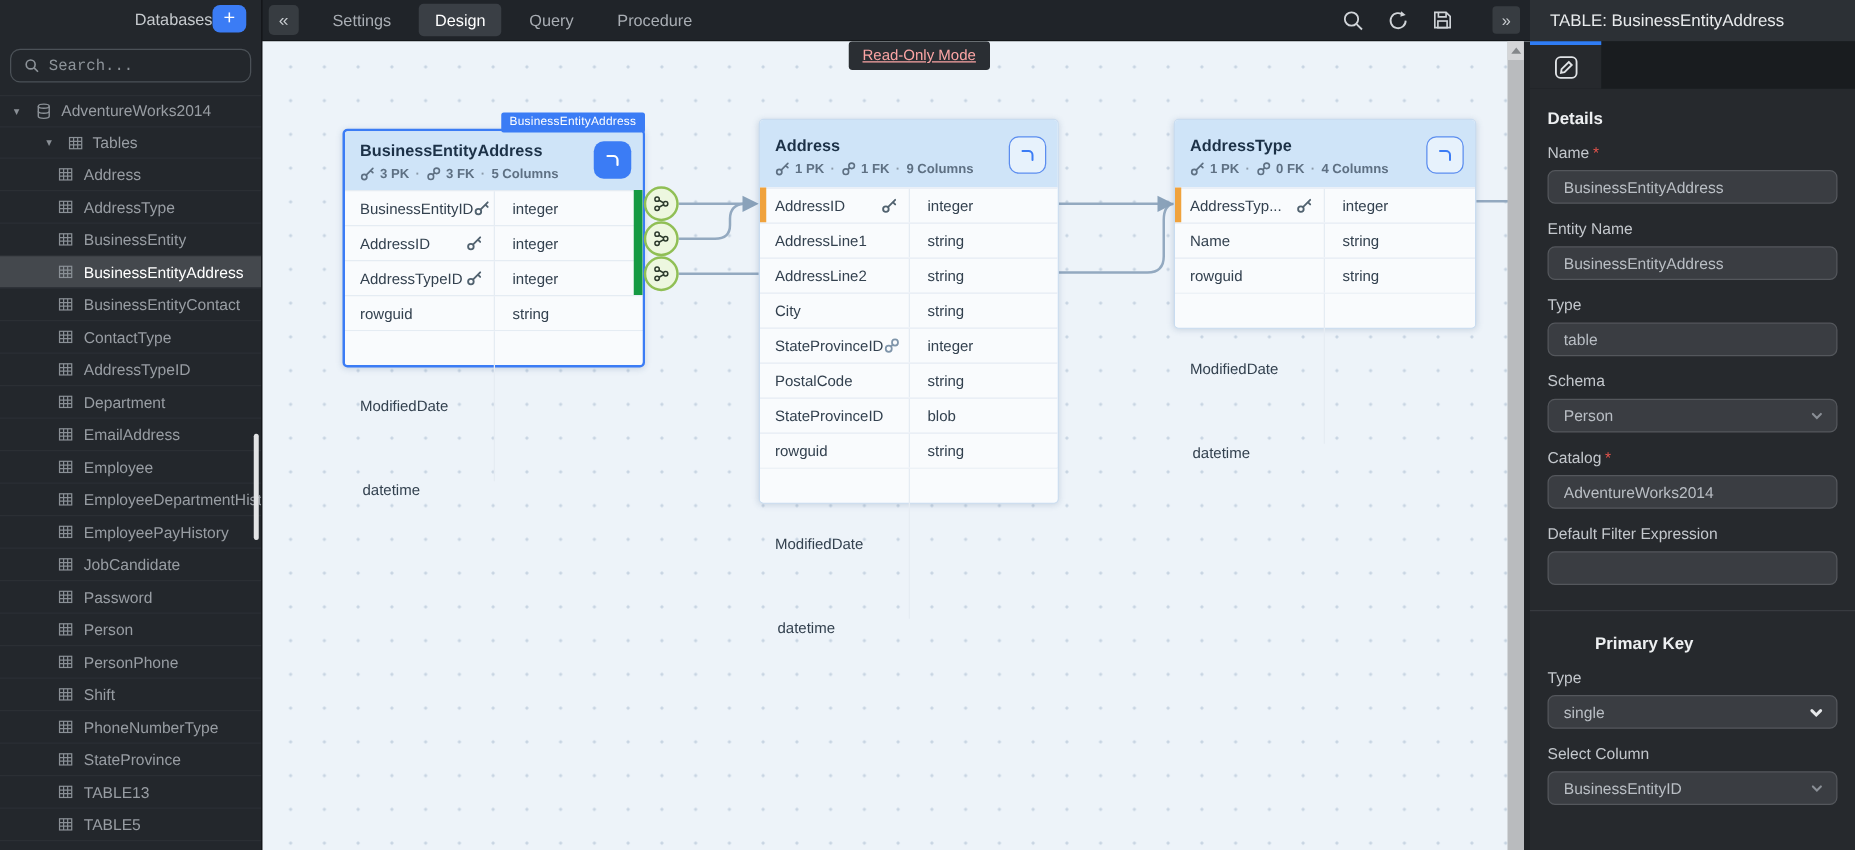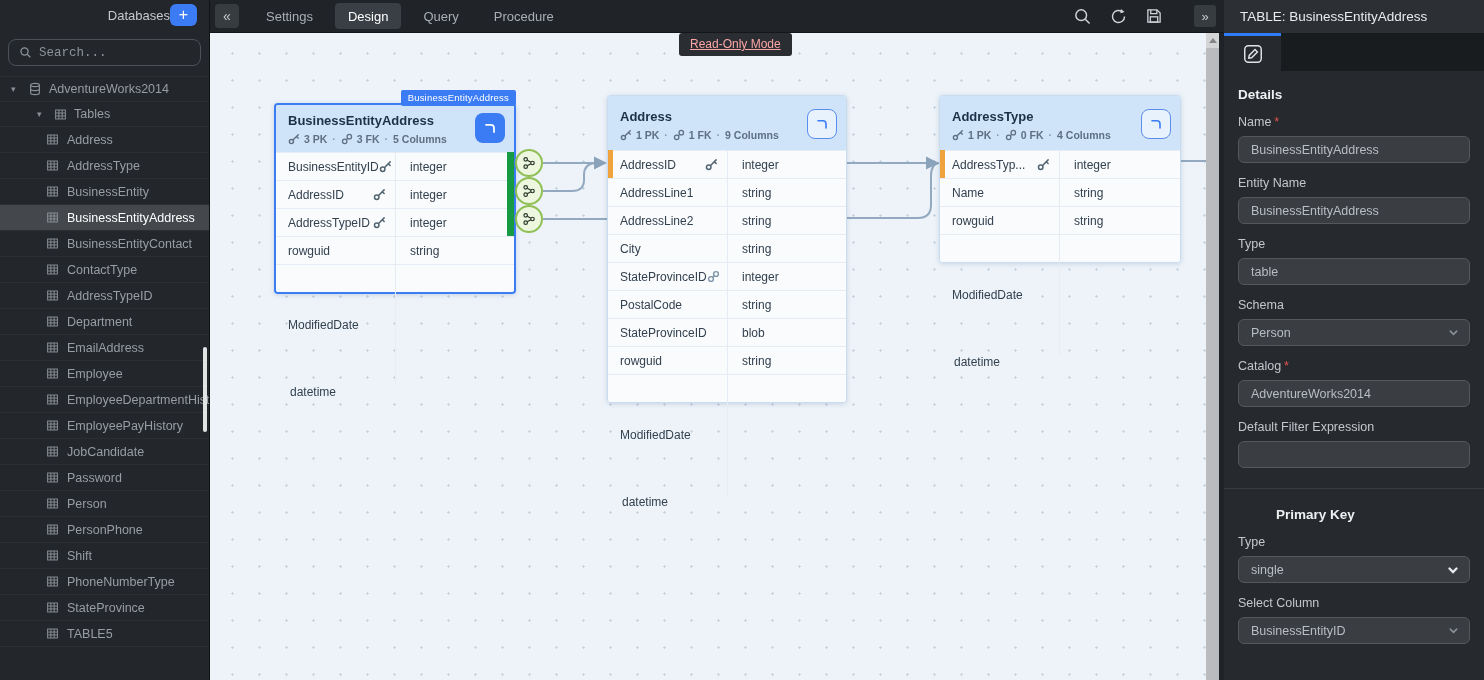--- a/index.html
+++ b/index.html
@@ -328,20 +328,30 @@
             <svg class="ticon" width="13" height="13" viewBox="0 0 16 16" fill="none" stroke="#8a9096" stroke-width="1.2">
               <rect x="2" y="2.5" width="12" height="11"></rect>
               <line x1="2" y1="6.2" x2="14" y2="6.2"></line>
               <line x1="2" y1="9.8" x2="14" y2="9.8"></line>
               <line x1="6" y1="2.5" x2="6" y2="13.5"></line>
               <line x1="10" y1="2.5" x2="10" y2="13.5"></line>
             </svg>
             <span>StateProvince</span>
           </div>
 
+          <div class="table-row">
+            <svg class="ticon" width="13" height="13" viewBox="0 0 16 16" fill="none" stroke="#8a9096" stroke-width="1.2">
+              <rect x="2" y="2.5" width="12" height="11"></rect>
+              <line x1="2" y1="6.2" x2="14" y2="6.2"></line>
+              <line x1="2" y1="9.8" x2="14" y2="9.8"></line>
+              <line x1="6" y1="2.5" x2="6" y2="13.5"></line>
+              <line x1="10" y1="2.5" x2="10" y2="13.5"></line>
+            </svg>
+            <span>TABLE13</span>
+          </div>
 
           <div class="table-row">
             <svg class="ticon" width="13" height="13" viewBox="0 0 16 16" fill="none" stroke="#8a9096" stroke-width="1.2">
               <rect x="2" y="2.5" width="12" height="11"></rect>
               <line x1="2" y1="6.2" x2="14" y2="6.2"></line>
               <line x1="2" y1="9.8" x2="14" y2="9.8"></line>
               <line x1="6" y1="2.5" x2="6" y2="13.5"></line>
               <line x1="10" y1="2.5" x2="10" y2="13.5"></line>
             </svg>
             <span>TABLE5</span>

